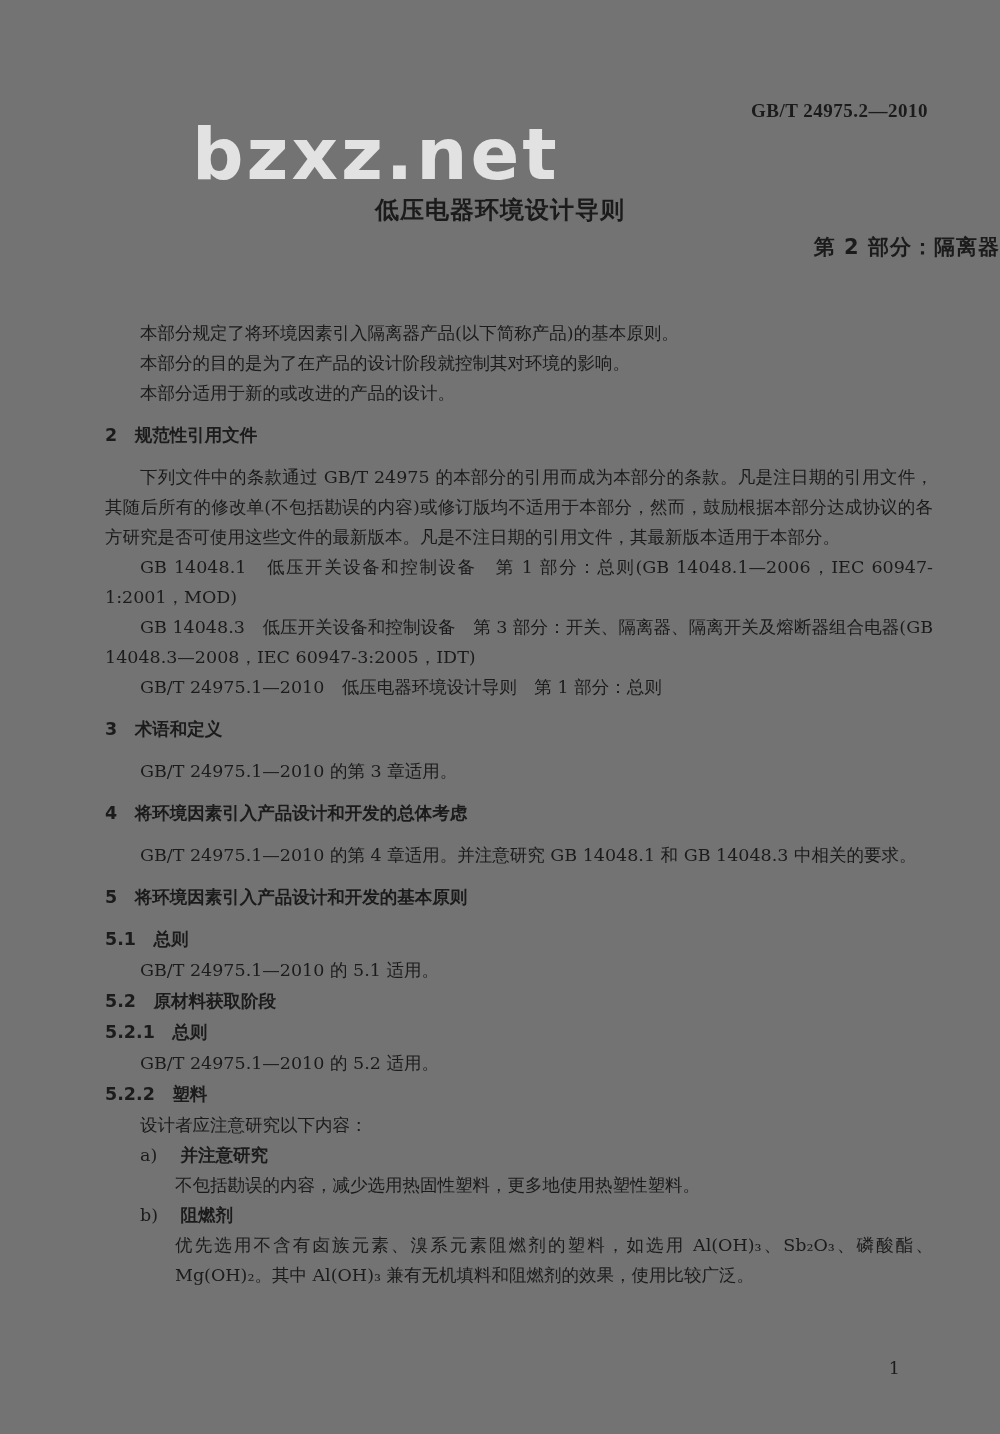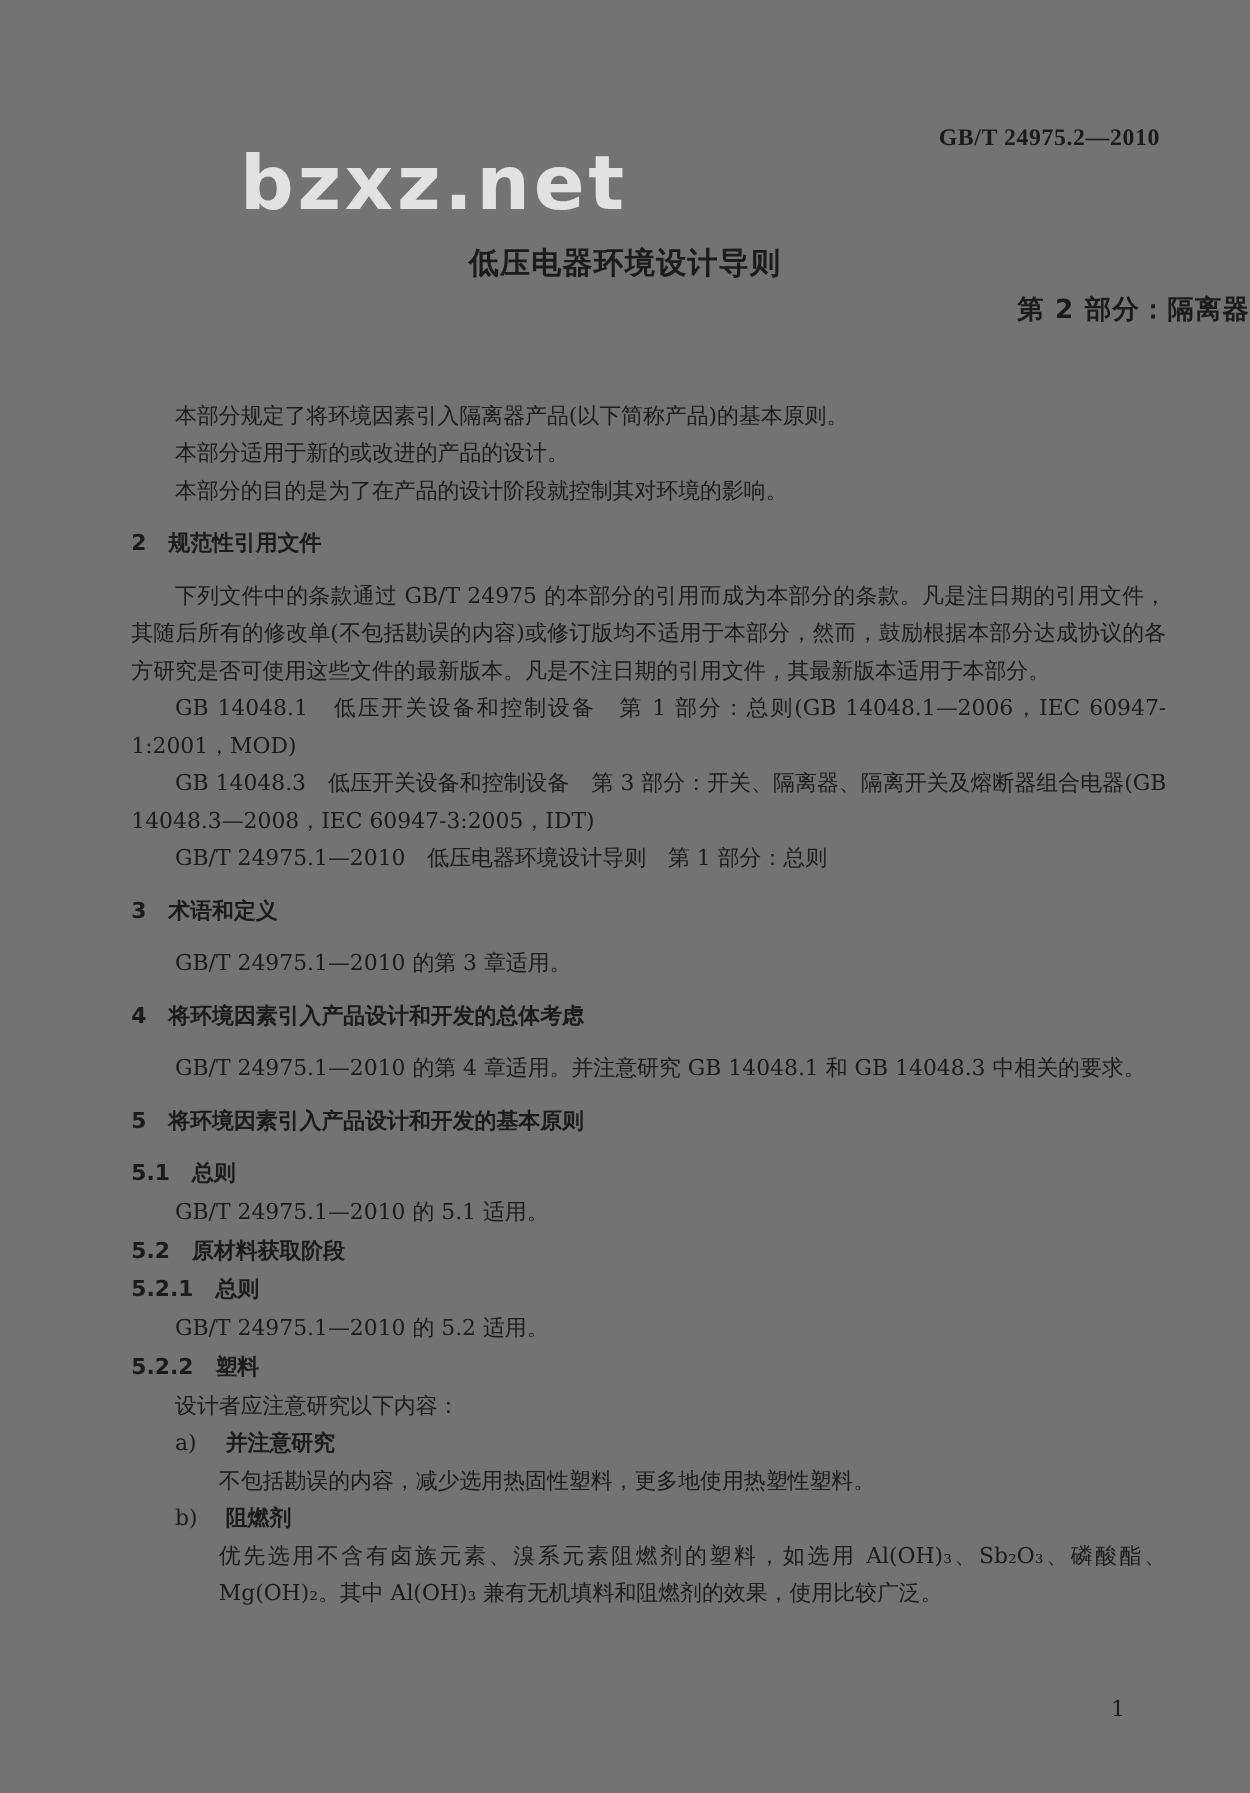--- a/index.html
+++ b/index.html
@@ -13,21 +13,21 @@
     overflow:hidden;
   }
   .std-num {
     position:absolute; top:100px; right:72px;
     font-family:"Liberation Serif","DejaVu Serif",serif;
     font-weight:bold; font-size:19px; letter-spacing:0.5px;
   }
   .watermark {
     position:absolute; top:112px; left:192px;
     font-family:"DejaVu Sans","Liberation Sans",sans-serif;
-    font-weight:bold; font-size:60px; letter-spacing:3px;
+    font-weight:bold; font-size:72px; letter-spacing:3px;
     color:#e2e2e2; user-select:none;
   }
   .title {
     position:absolute; top:194px; left:0; width:100%;
     margin:0; text-align:center;
     font-family:"DejaVu Sans","Liberation Sans",sans-serif;
     font-weight:bold; font-size:24px; letter-spacing:1px;
   }
   .subtitle {
     position:absolute; top:233px; left:0; width:100%;
@@ -74,22 +74,22 @@
   <div class="std-num">GB/T 24975.2—2010</div>
 
   <div class="watermark">bzxz.net</div>
 
   <h1 class="title">低压电器环境设计导则</h1>
   <h2 class="subtitle">第 2 部分：隔离器</h2>
 
   <div class="content">
 
     <p class="para">本部分规定了将环境因素引入隔离器产品(以下简称产品)的基本原则。</p>
+    <p class="para">本部分的目的是为了在产品的设计阶段就控制其对环境的影响。</p>
     <p class="para">本部分适用于新的或改进的产品的设计。</p>
-    <p class="para">本部分的目的是为了在产品的设计阶段就控制其对环境的影响。</p>
 
     <p class="chapter">2　规范性引用文件</p>
     <p class="para">下列文件中的条款通过 GB/T 24975 的本部分的引用而成为本部分的条款。凡是注日期的引用文件，其随后所有的修改单(不包括勘误的内容)或修订版均不适用于本部分，然而，鼓励根据本部分达成协议的各方研究是否可使用这些文件的最新版本。凡是不注日期的引用文件，其最新版本适用于本部分。</p>
     <p class="para">GB 14048.1　低压开关设备和控制设备　第 1 部分：总则(GB 14048.1—2006，IEC 60947-1:2001，MOD)</p>
     <p class="para">GB 14048.3　低压开关设备和控制设备　第 3 部分：开关、隔离器、隔离开关及熔断器组合电器(GB 14048.3—2008，IEC 60947-3:2005，IDT)</p>
     <p class="para">GB/T 24975.1—2010　低压电器环境设计导则　第 1 部分：总则</p>
 
     <p class="chapter">3　术语和定义</p>
     <p class="para">GB/T 24975.1—2010 的第 3 章适用。</p>
 

